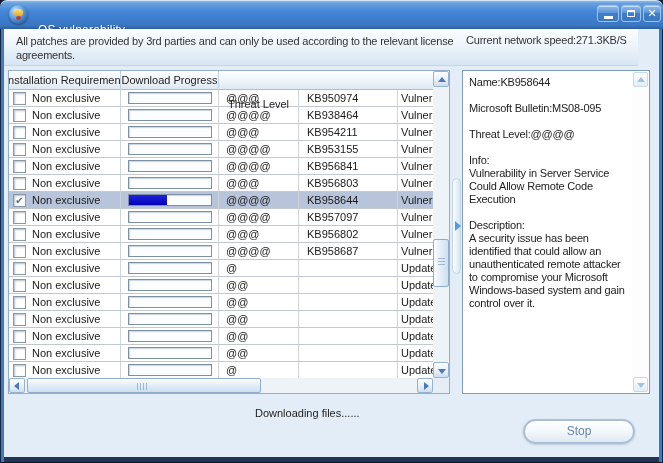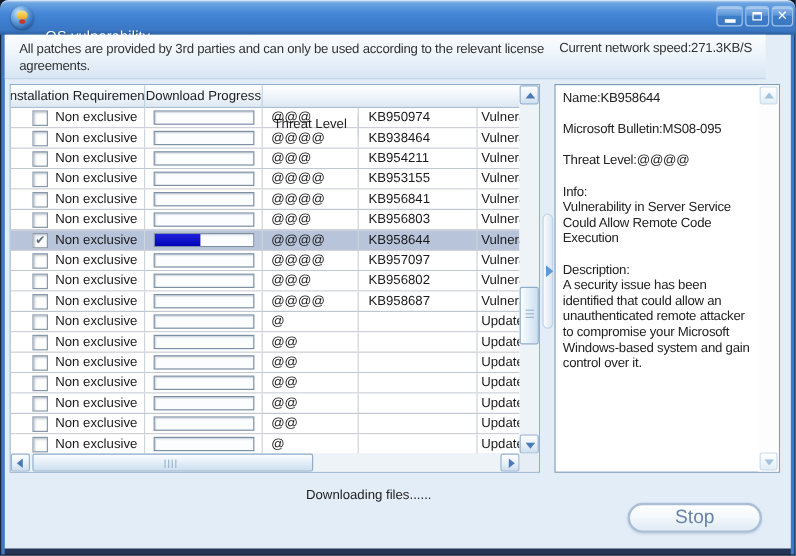--- a/index.html
+++ b/index.html
@@ -46,21 +46,21 @@
   .thead{display:flex;height:19px;background:linear-gradient(180deg,#ffffff 0%,#eef4fa 55%,#dde8f2 100%);
     border-bottom:1px solid #aabfd4;}
   .hcell{height:19px;line-height:18px;text-align:center;color:#222;border-right:1px solid #c3d2e0;
     overflow:hidden;white-space:nowrap;flex:none;}
   .hc1{width:112px;text-align:left;}
   .hc1 span{display:inline-block;margin-left:-4px;white-space:nowrap;}
   .hc2{width:98px;} .hc3{width:80px;margin-top:24px;} .hc4{width:99px;} .hc5{width:37px;border-right:none;}
   .trow{display:flex;height:17px;border-bottom:1px solid #c2c8cf;background:#fff;}
   .trow.sel{background:#b7c4da;}
   .tcell{height:16px;line-height:16px;border-right:1px solid #ced4da;overflow:hidden;white-space:nowrap;flex:none;display:flex;align-items:center;}
-  .col-req{width:112px;padding-left:18px;}
+  .col-req{width:112px;padding-left:4px;}
   .col-prog{width:98px;justify-content:center;}
   .col-threat{width:80px;padding-left:7px;}
   .col-name{width:99px;padding-left:8px;}
   .col-type{width:37px;padding-left:3px;border-right:none;}
   .cb{width:13px;height:13px;margin-right:6px;background:#fff;border:1px solid #8a99a9;
     box-shadow:inset 1px 1px 2px rgba(90,110,130,.45);flex:none;
     font-size:10px;line-height:11px;text-align:center;color:#5d6f82;}
   .pbar{display:block;width:84px;height:12px;border:1px solid #7e90a4;background:#fbfdfe;
     box-shadow:inset 1px 1px 1px rgba(120,140,160,.35);}
   .pfill{display:block;height:100%;background:linear-gradient(180deg,#2222dd,#0202b8);}
@@ -97,21 +97,21 @@
   .gap{height:13px;}
   .dp-sb{position:absolute;right:0;top:0;width:17px;bottom:0;background:#fdfdfe;}
   .dp-sb .sbtn{left:1px;width:15px;height:15px;background:linear-gradient(180deg,#ffffff 0%,#f0f6fa 55%,#e2edf5 100%);border:1px solid #c6dcec;}
   .dp-sb .tri-up{border-bottom-color:#a4c2da;left:3px;top:4px;}
   .dp-sb .tri-dn{border-top-color:#a4c2da;left:3px;top:5px;}
   
   .status{position:absolute;left:255px;top:407px;color:#222;}
   .stopbtn{position:absolute;left:523px;top:419px;width:112px;height:25px;border-radius:13px;
     border:2px solid #aabfd6;background:linear-gradient(180deg,#ffffff 0%,#f4f9fc 45%,#dfeaf4 100%);
     box-shadow:0 1px 2px rgba(120,145,170,.35), inset 0 1px 0 #fff;
-    color:#6884a8;font-size:16px;text-align:center;line-height:21px;cursor:default;}
+    color:#6884a8;font-size:12px;text-align:center;line-height:21px;cursor:default;}
 </style>
 </head>
 <body>
 
 <div class="win">
 
   <div class="titlebar">
     <div class="app-icon"></div>
     <div class="title-text">OS vulnerability</div>
     <div class="winbtn btn-min">

